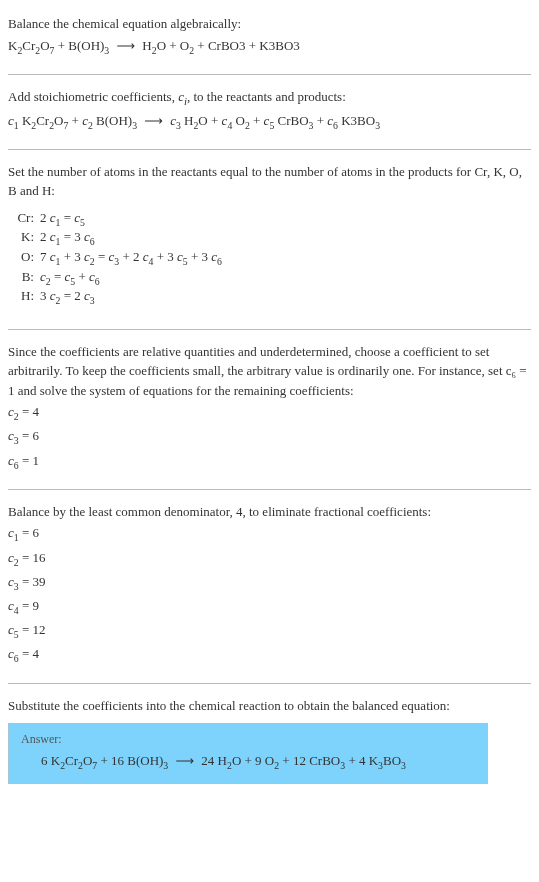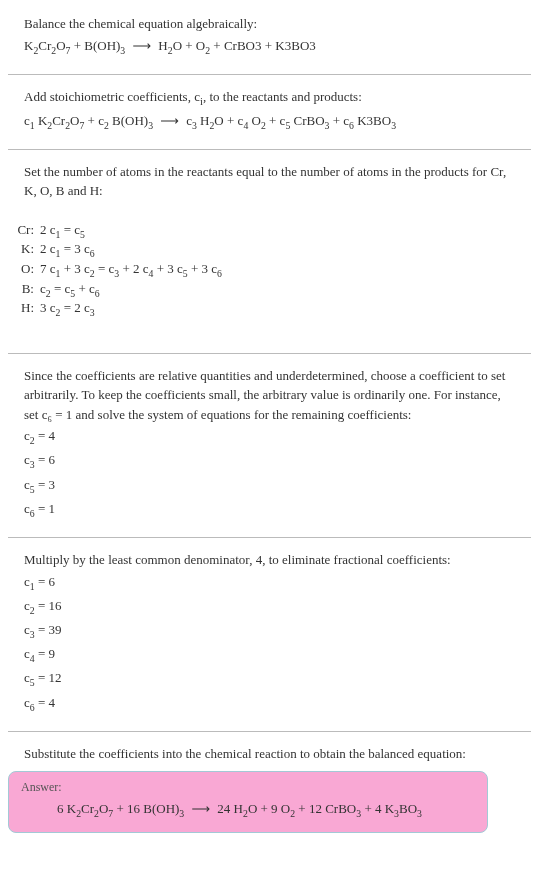--- a/index.html
+++ b/index.html
@@ -14,32 +14,33 @@
   }
   .section {
     padding: 4px 0 8px 0;
   }
   hr.sep {
     border: none;
     border-top: 1px solid #bbb;
     margin: 6px 0;
   }
   .eq-line {
-    margin: 2px 16px;
+    margin: 2px 0;
     line-height: 1.5;
   }
   .subn {
     font-size: 0.75em;
     vertical-align: sub;
   }
   .ital {
+    font-style: italic;
   }
   table.atoms {
     border-collapse: collapse;
-    margin: 20px 0;
+    margin: 8px 0;
   }
   table.atoms td {
     padding: 1px 6px 1px 0;
     vertical-align: top;
   }
   table.atoms td:first-child {
     text-align: right;
     min-width: 26px;
   }
   .frac {
@@ -52,23 +53,23 @@
   .frac .n {
     display: block;
     border-bottom: 1px solid #333;
     padding: 0 2px;
   }
   .frac .d {
     display: block;
     padding: 0 2px;
   }
   .answer-box {
-    background: #f9a8d4;
+    background: #7dd3fc;
     border: 1px solid #a3c9d6;
-    border-radius: 8px;
+    border-radius: 0;
     padding: 8px 12px;
     margin: 6px 0;
     display: inline-block;
     min-width: 480px;
     box-sizing: border-box;
   }
   .answer-box .label {
     font-size: 12px;
     color: #555;
     margin-bottom: 4px;
@@ -135,28 +136,27 @@
   </tbody>
     </table>
 </div>
 
 <hr class="sep">
 
 <div class="section">
   <div class="eq-line">Since the coefficients are relative quantities and underdetermined, choose a coefficient to set arbitrarily. To keep the coefficients small, the arbitrary value is ordinarily one. For instance, set c₆ = 1 and solve the system of equations for the remaining coefficients:</div>
   <div class="eq-line"><span class="ital">c</span><span class="subn">2</span> = <span>4</span></div>
   <div class="eq-line"><span class="ital">c</span><span class="subn">3</span> = <span>6</span></div>
-  <div class="eq-line"><span class="ital">c</span><span class="subn">5</span> = <span>3</span></div>
   <div class="eq-line"><span class="ital">c</span><span class="subn">6</span> = <span>1</span></div>
 </div>
 
 <hr class="sep">
 
 <div class="section">
-  <div class="eq-line">Multiply by the least common denominator, 4, to eliminate fractional coefficients:</div>
+  <div class="eq-line">Balance by the least common denominator, 4, to eliminate fractional coefficients:</div>
   <div class="eq-line"><span class="ital">c</span><span class="subn">1</span> = <span>6</span></div>
   <div class="eq-line"><span class="ital">c</span><span class="subn">2</span> = <span>16</span></div>
   <div class="eq-line"><span class="ital">c</span><span class="subn">3</span> = <span>39</span></div>
   <div class="eq-line"><span class="ital">c</span><span class="subn">4</span> = <span>9</span></div>
   <div class="eq-line"><span class="ital">c</span><span class="subn">5</span> = <span>12</span></div>
   <div class="eq-line"><span class="ital">c</span><span class="subn">6</span> = <span>4</span></div>
 </div>
 
 <hr class="sep">
 

